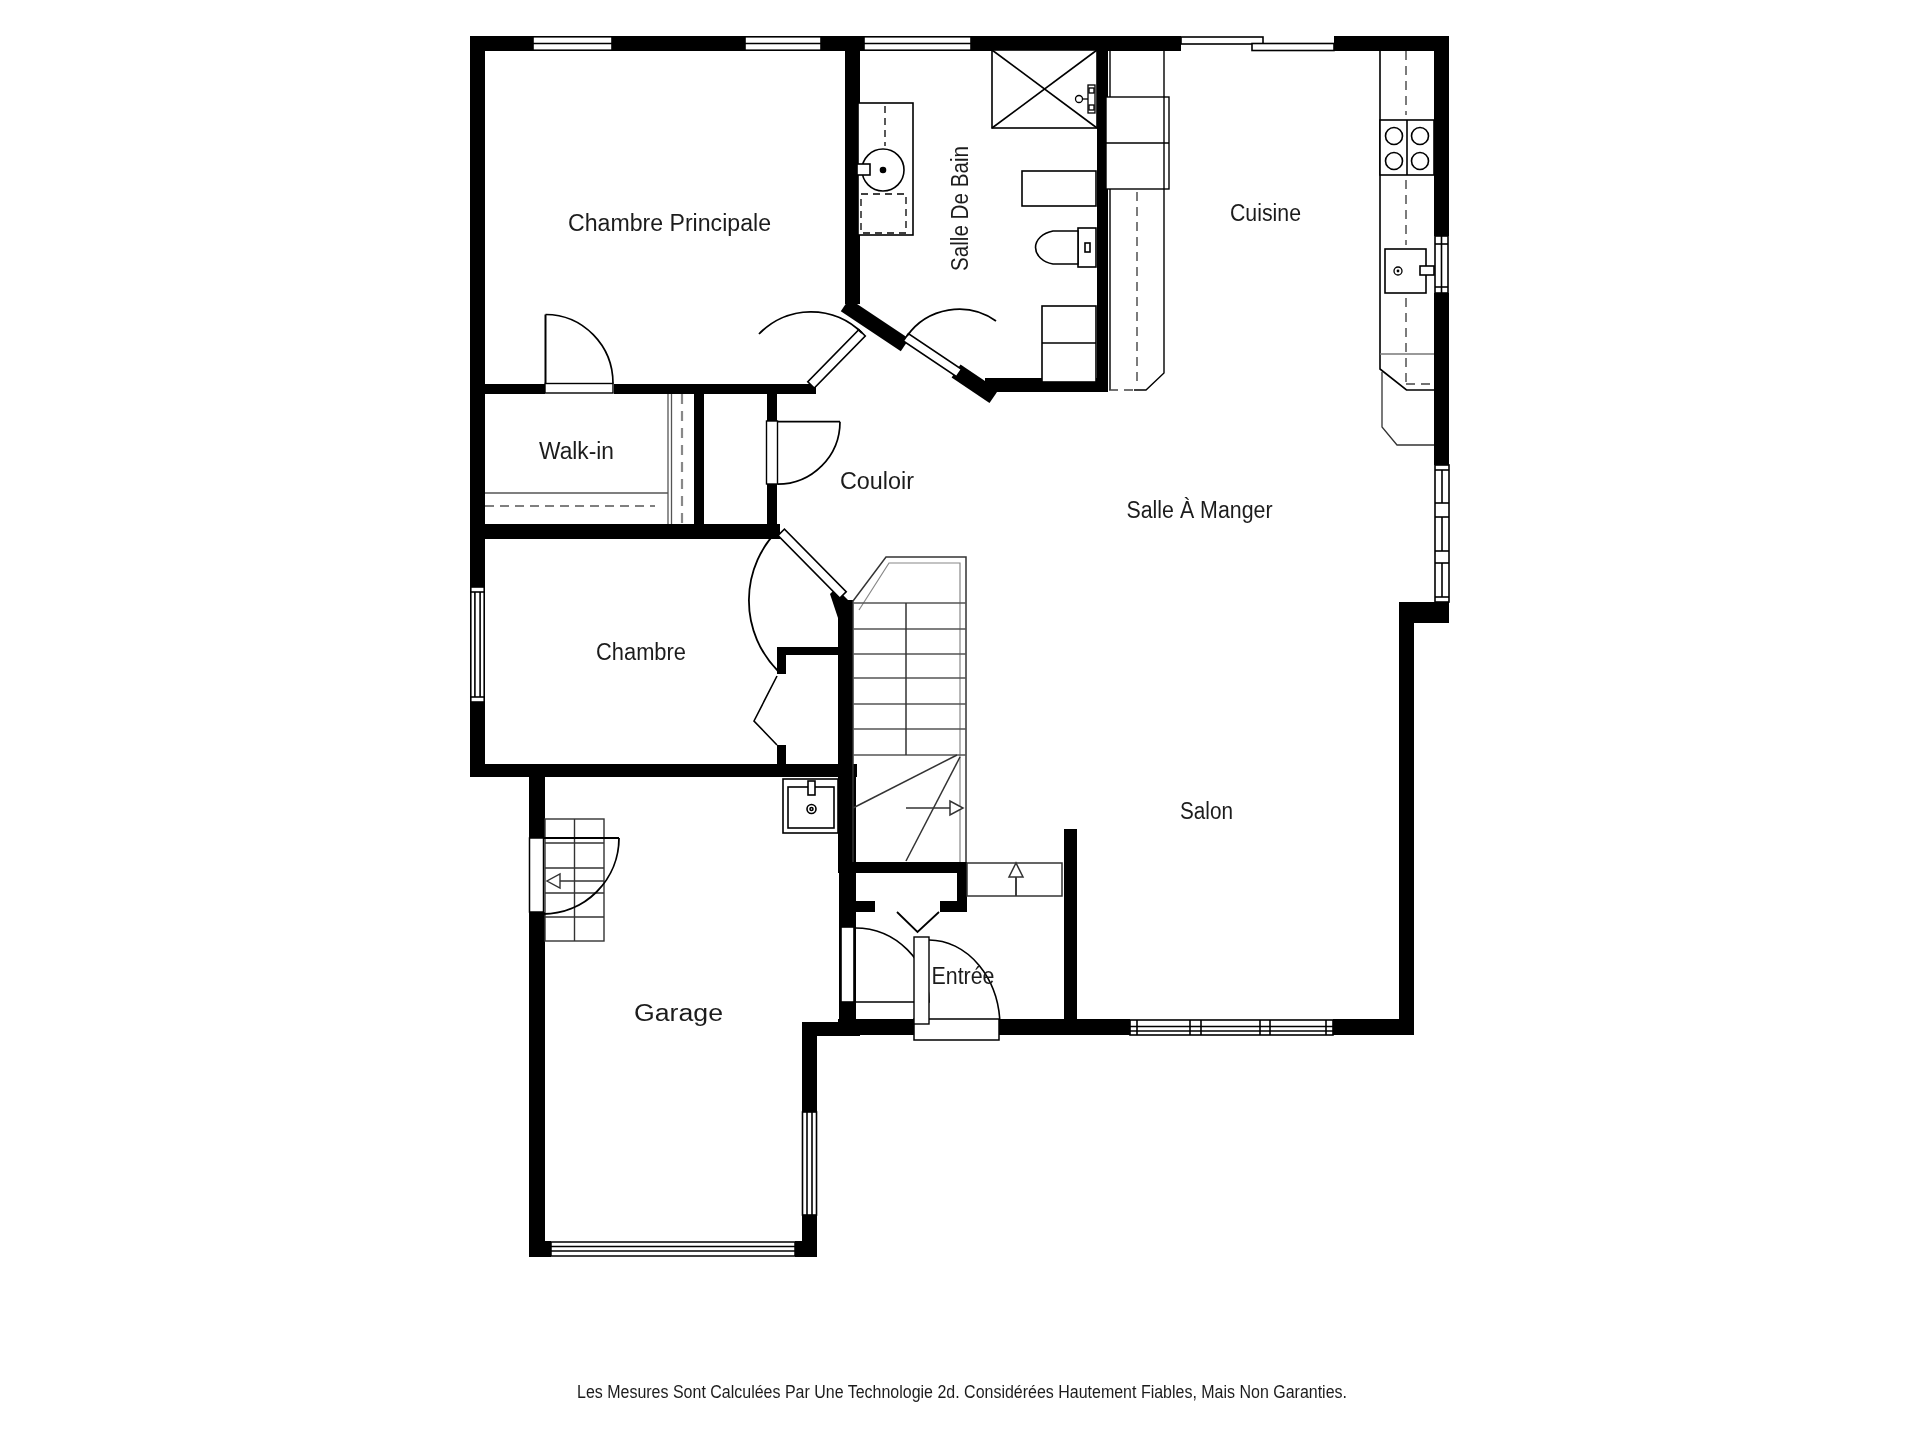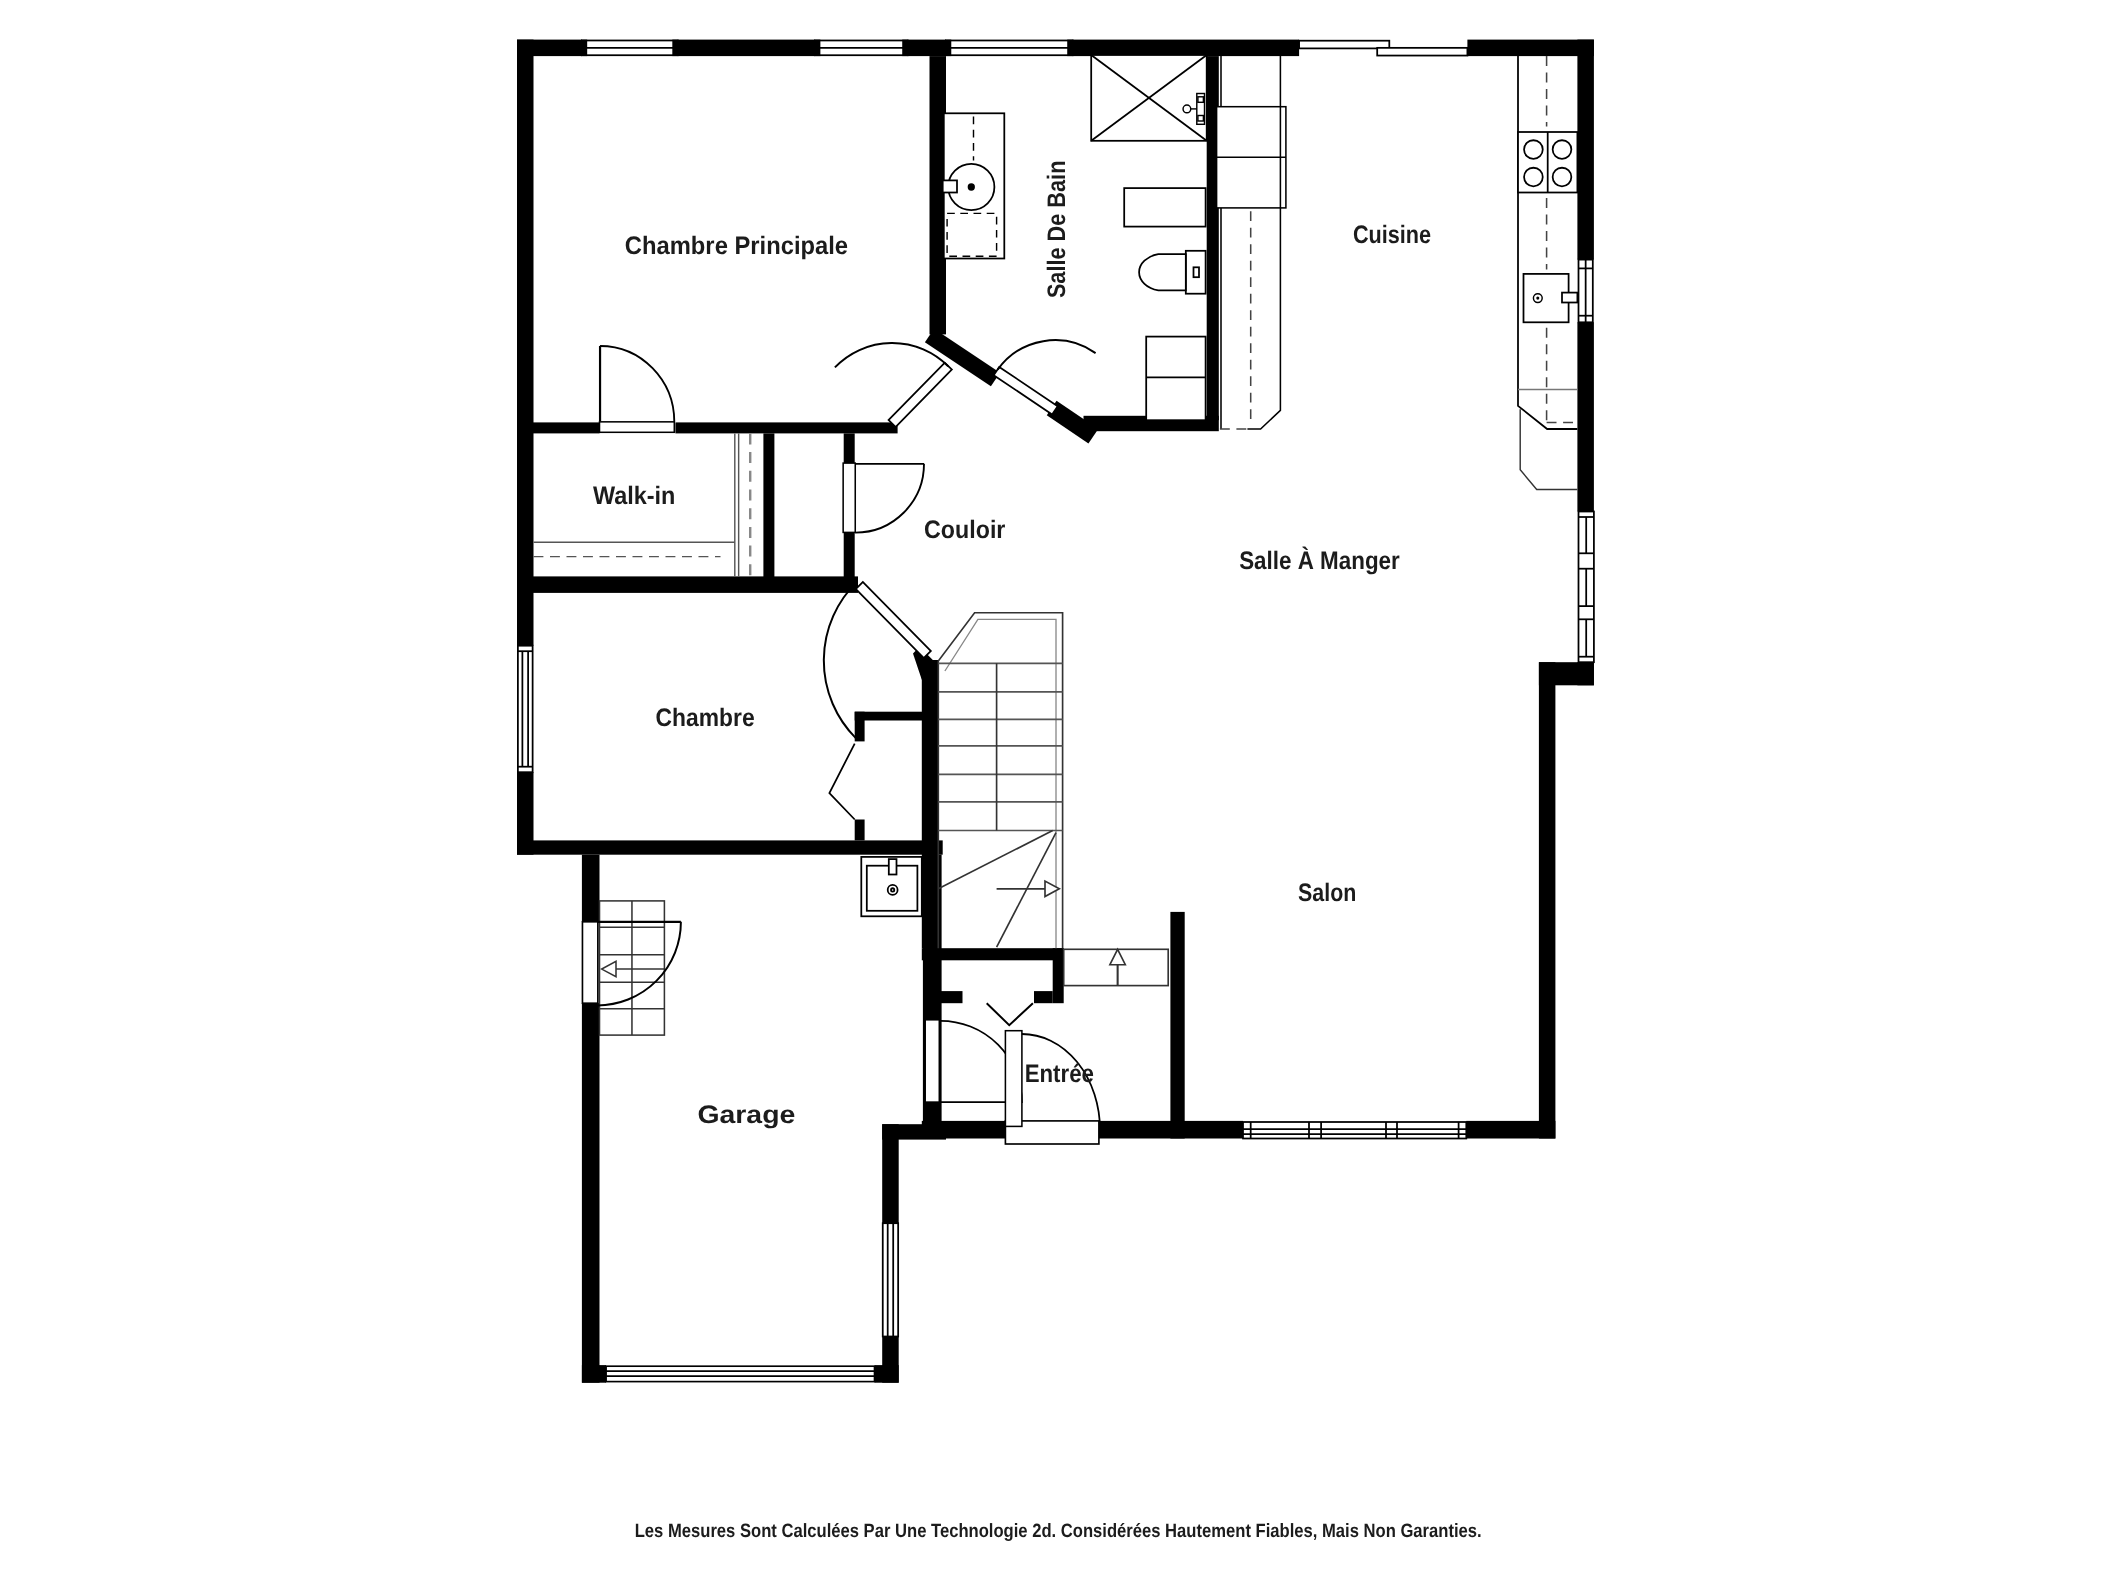--- a/index.html
+++ b/index.html
@@ -1,16 +1,16 @@
 <!DOCTYPE html>
 <html><head>
 <meta charset="utf-8">
 <style>
   html,body{margin:0;padding:0;background:#fff;}
-  .wrap{width:1920px;height:1440px;position:relative;background:#fff;font-weight:bold;}
+  .wrap{width:1920px;height:1440px;position:relative;background:#fff;}
   svg{display:block;}
   text{font-family:"Liberation Sans", sans-serif; fill:#1c1c1c;}
 </style>
 </head>
 <body>
 <div class="wrap">
 <svg width="1920" height="1440" viewBox="0 0 1920 1440">
 
 <rect x="0" y="0" width="1920" height="1440" fill="#ffffff"></rect>
 

